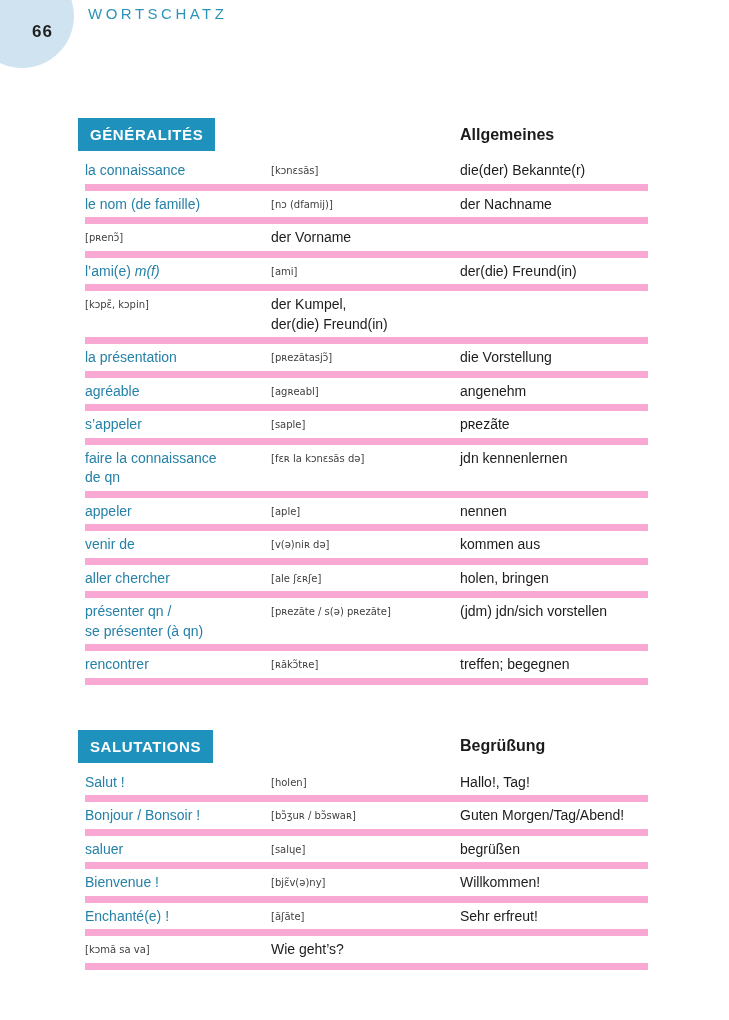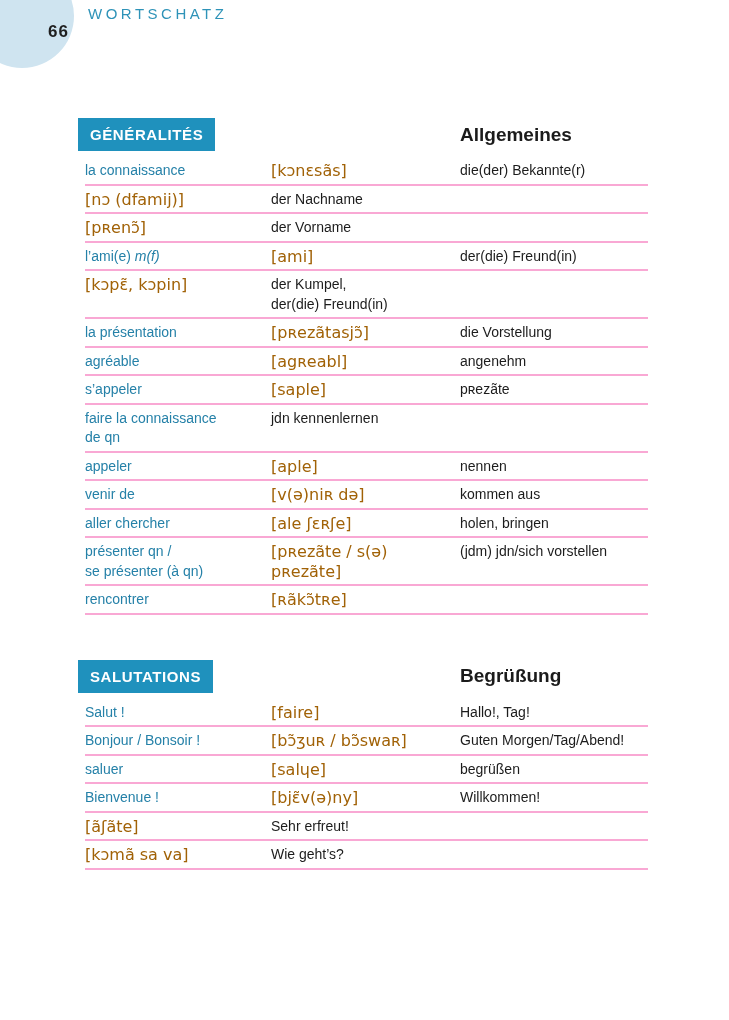--- a/index.html
+++ b/index.html
@@ -22,21 +22,20 @@
     border-radius: 50%;
     background: #cfe4f0;
   }
   .page-number {
     position: absolute;
     left: 32px; top: 22px;
     font-size: 17px;
     font-weight: 700;
     letter-spacing: 1px;
     color: #1f1f1f;
-    margin-left: 16px;
   }
   .page-header {
     position: absolute;
     left: 88px; top: 5px;
     font-size: 15px;
     letter-spacing: 3.5px;
     color: #2e93b8;
     font-weight: 400;
   }
   
@@ -62,41 +61,41 @@
     align-items: center;
     padding: 16px 12px;
     background: #1f91bd;
     color: #ffffff;
     font-size: 15px;
     font-weight: 700;
     letter-spacing: 0.6px;
   }
   .section-title-german {
     grid-column: 3;
-    font-size: 19px;
+    font-size: 16px;
     font-weight: 700;
     color: #1b1b1b;
   }
   .row {
     display: grid;
     grid-template-columns: 186px 189px 1fr;
-    border-bottom: 2px solid #f9a8d4;
+    border-bottom: 7px solid #f9a8d4;
     padding: 4px 0 3px 0;
   }
   .cell {
     font-size: 14px;
     line-height: 19.5px;
     white-space: pre-line;
   }
   .cell.french { color: #2581a8; padding-right: 8px; }
   .cell.french .italic { font-style: italic; }
   .cell.phonetic {
-    color: #a16207;
+    color: #404040;
     font-family: "DejaVu Sans", sans-serif;
-    font-size: 16px;
+    font-size: 10px;
     padding-right: 6px;
   }
   .cell.german { color: #1c1c1c; }
 </style>
 </head>
 <body>
 
 <div class="page">
 
   <div class="corner-circle"></div>
@@ -110,20 +109,21 @@
         <div class="section-title-box">GÉNÉRALITÉS</div>
         <div class="section-title-german">Allgemeines</div>
       </div>
       <div class="rows">
           <div class="row">
             <div class="cell french">la connaissance</div>
             <div class="cell phonetic">[kɔnɛsãs]</div>
             <div class="cell german">die(der) Bekannte(r)</div>
           </div>
           <div class="row">
+            <div class="cell french">le nom (de famille)</div>
             <div class="cell phonetic">[nɔ (dfamij)]</div>
             <div class="cell german">der Nachname</div>
           </div>
           <div class="row">
             <div class="cell phonetic">[pʀenɔ̃]</div>
             <div class="cell german">der Vorname</div>
           </div>
           <div class="row">
             <div class="cell french">l’ami(e) <span class="italic">m(f)</span></div>
             <div class="cell phonetic">[ami]</div>
@@ -145,20 +145,21 @@
             <div class="cell german">angenehm</div>
           </div>
           <div class="row">
             <div class="cell french">s’appeler</div>
             <div class="cell phonetic">[saple]</div>
             <div class="cell german">pʀezãte</div>
           </div>
           <div class="row">
             <div class="cell french">faire la connaissance
 de qn</div>
+            <div class="cell phonetic">[fɛʀ la kɔnɛsãs də]</div>
             <div class="cell german">jdn kennenlernen</div>
           </div>
           <div class="row">
             <div class="cell french">appeler</div>
             <div class="cell phonetic">[aple]</div>
             <div class="cell german">nennen</div>
           </div>
           <div class="row">
             <div class="cell french">venir de</div>
             <div class="cell phonetic">[v(ə)niʀ də]</div>
@@ -171,51 +172,53 @@
           </div>
           <div class="row">
             <div class="cell french">présenter qn /
 se présenter (à qn)</div>
             <div class="cell phonetic">[pʀezãte / s(ə) pʀezãte]</div>
             <div class="cell german">(jdm) jdn/sich vorstellen</div>
           </div>
           <div class="row">
             <div class="cell french">rencontrer</div>
             <div class="cell phonetic">[ʀãkɔ̃tʀe]</div>
+            <div class="cell german">treffen; begegnen</div>
           </div>
         </div>
     </section>
 
     <section class="vocab-section section-2">
       <div class="section-header">
         <div class="section-title-box">SALUTATIONS</div>
         <div class="section-title-german">Begrüßung</div>
       </div>
       <div class="rows">
           <div class="row">
             <div class="cell french">Salut !</div>
-            <div class="cell phonetic">[faire]</div>
+            <div class="cell phonetic">[holen]</div>
             <div class="cell german">Hallo!, Tag!</div>
           </div>
           <div class="row">
             <div class="cell french">Bonjour / Bonsoir !</div>
             <div class="cell phonetic">[bɔ̃ʒuʀ / bɔ̃swaʀ]</div>
             <div class="cell german">Guten Morgen/Tag/Abend!</div>
           </div>
           <div class="row">
             <div class="cell french">saluer</div>
             <div class="cell phonetic">[salɥe]</div>
             <div class="cell german">begrüßen</div>
           </div>
           <div class="row">
             <div class="cell french">Bienvenue !</div>
             <div class="cell phonetic">[bjɛ̃v(ə)ny]</div>
             <div class="cell german">Willkommen!</div>
           </div>
           <div class="row">
+            <div class="cell french">Enchanté(e) !</div>
             <div class="cell phonetic">[ãʃãte]</div>
             <div class="cell german">Sehr erfreut!</div>
           </div>
           <div class="row">
             <div class="cell phonetic">[kɔmã sa va]</div>
             <div class="cell german">Wie geht’s?</div>
           </div>
         </div>
     </section>
 

